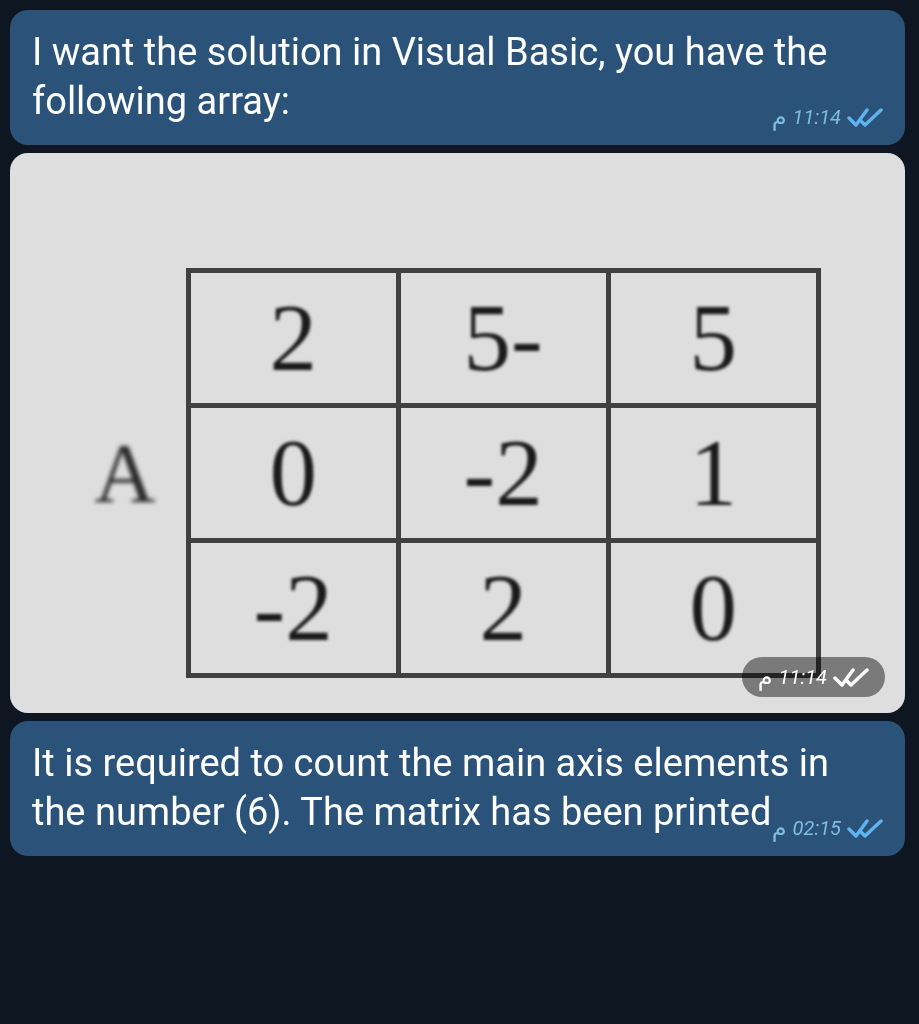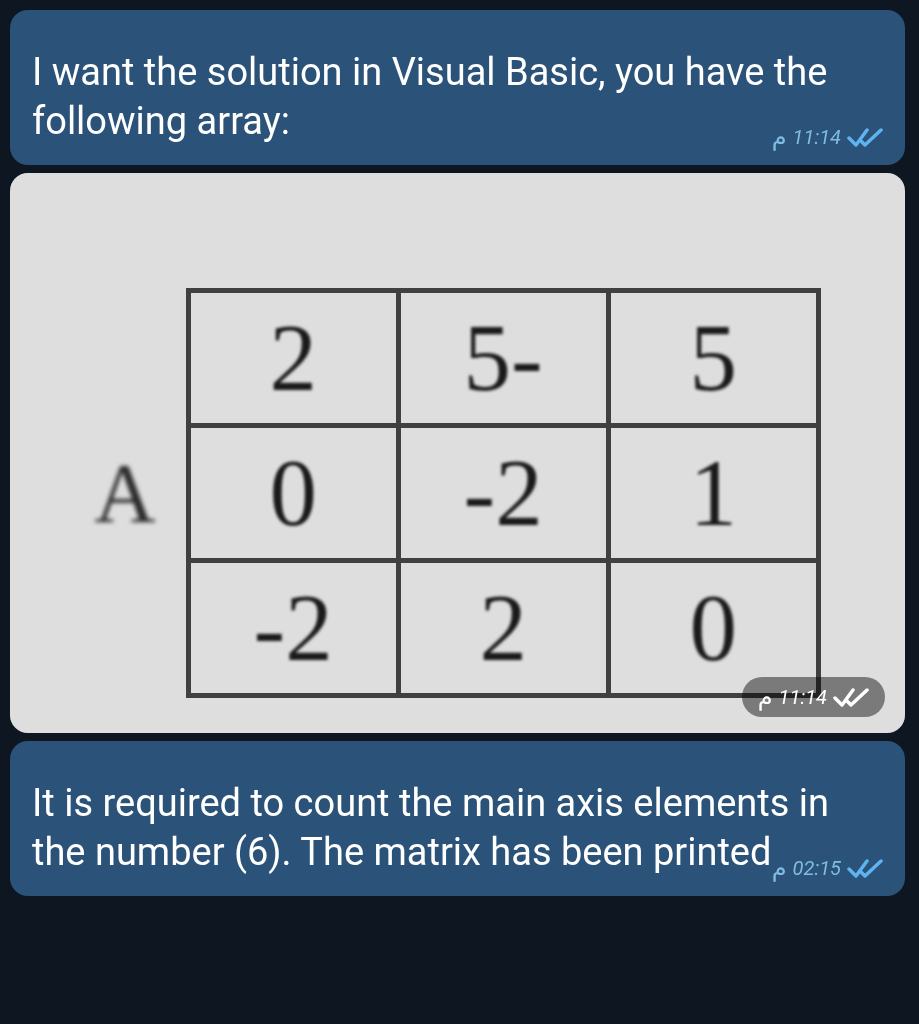--- a/index.html
+++ b/index.html
@@ -130,21 +130,20 @@
       text-align: center;
     }
     .inline-meta-wrap {
       display: flex;
       justify-content: space-between;
       align-items: flex-end;
       flex-wrap: wrap;
     }
     .text-content {
       flex: 1;
-      margin-top: 20px;
     }
   </style>
 </head>
 <body>
 
 <div class="message-bubble msg-wrap">
   <div class="inline-meta-wrap">
     <div class="text-content">
       <span class="message-text">I want the solution in Visual Basic, you have the following array:</span>
     </div>

